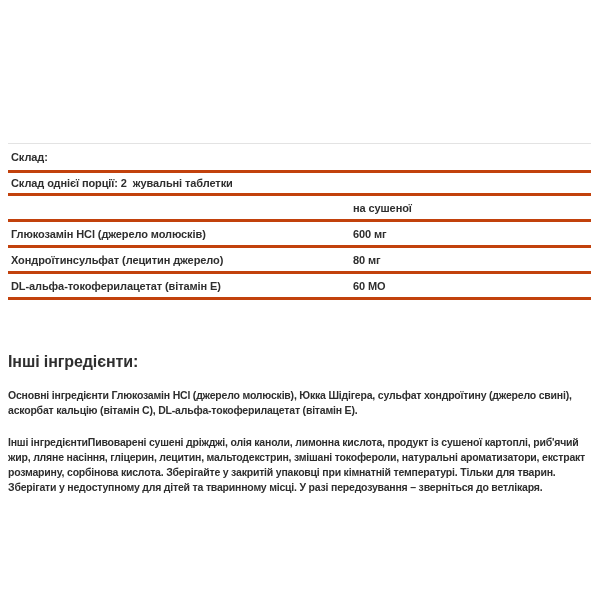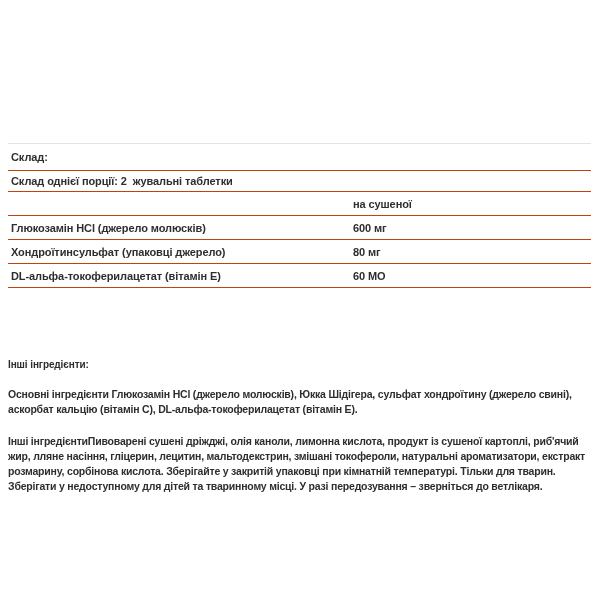--- a/index.html
+++ b/index.html
@@ -19,21 +19,21 @@
     position: absolute;
     left: 8px;
     right: 9px;
     top: 143px;
   }
   .trow {
     position: relative;
     display: flex;
     align-items: center;
     height: 23px;
-    border-bottom: 1px solid #c2410c;
+    border-bottom: 3px solid #c2410c;
   }
   .trow.first {
     height: 26px;
     border-top: 1px solid #e3e3e3;
   }
   .trow.serving {
     height: 20px;
     align-items: center;
   }
   .cell-label {
@@ -55,24 +55,24 @@
   .energy-row .cell-label {
     white-space: normal;
   }
   .ingredients-section {
     position: absolute;
     left: 8px;
     right: 14px;
     top: 347px;
   }
   .ingredients-heading {
-    font-size: 10px;
+    font-size: 16px;
     font-weight: 700;
     letter-spacing: -0.1px;
-    margin-top: 12px;
+    margin-top: 6px;
   }
   .ingredients-paragraph {
     font-size: 10.5px;
     font-weight: 700;
     letter-spacing: -0.2px;
     line-height: 15px;
     margin: 17px 0 0 0;
     color: #2e2e2e;
   }
 </style>
@@ -93,21 +93,21 @@
     <span class="cell-value">на сушеної</span>
   </div>
 
   <div class="trow">
     <span class="cell-label">Глюкозамін HCl (джерело молюсків)</span>
     <span class="cell-value">600 мг</span>
   </div>
 
 
   <div class="trow">
-    <span class="cell-label">Хондроїтинсульфат (упаковці джерело)</span>
+    <span class="cell-label">Хондроїтинсульфат (лецитин джерело)</span>
     <span class="cell-value">80 мг</span>
   </div>
 
 
   <div class="trow">
     <span class="cell-label">DL-альфа-токоферилацетат (вітамін E)</span>
     <span class="cell-value">60 МО</span>
   </div>
 
 

